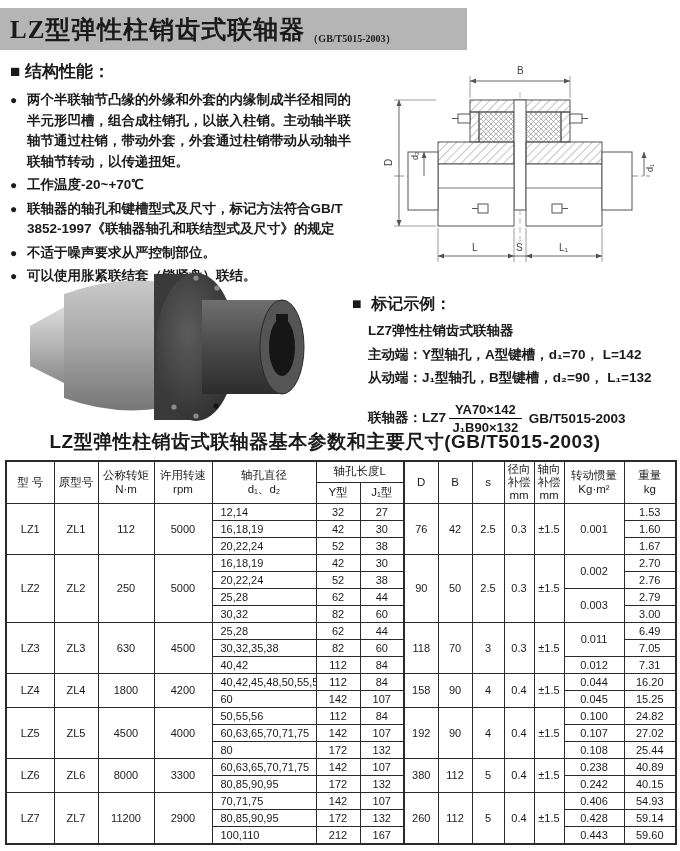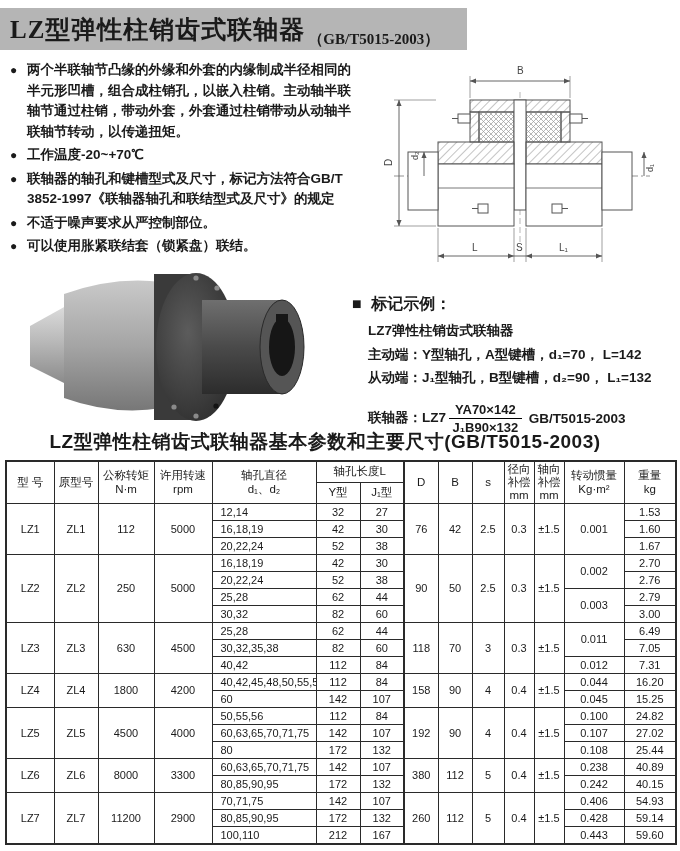--- a/index.html
+++ b/index.html
@@ -13,21 +13,21 @@
     position:relative;width:680px;height:851px;background:#fff;
     font-family:"Liberation Sans",sans-serif;color:var(--ink);overflow:hidden;
   }
   
   .title-bar{
     position:absolute;left:0;top:8px;width:467px;height:42px;
     background:var(--title-bar);display:flex;align-items:center;
     padding-left:10px;box-sizing:border-box;
   }
   .title-main{font-family:"Liberation Serif",serif;font-weight:bold;font-size:25px;letter-spacing:1px;}
-  .title-std{font-family:"Liberation Serif",serif;font-weight:bold;font-size:15px;margin-left:3px;position:relative;top:2px;margin-top:16px;}
+  .title-std{font-family:"Liberation Serif",serif;font-weight:bold;font-size:10px;margin-left:3px;position:relative;top:2px;margin-top:16px;}
   
   .structure{position:absolute;left:10px;top:60px;width:354px;}
   .sec-heading{font-size:17px;font-weight:bold;margin-bottom:7px;}
   .bullet{display:flex;font-size:13.5px;font-weight:bold;line-height:1.52;margin-bottom:3px;}
   .bullet .dot{width:17px;flex:none;font-size:12px;line-height:1.7;}
   .bullet .txt{flex:1;}
   
   .marking{position:absolute;left:352px;top:294px;width:326px;}
   .marking .sec-heading{font-size:16px;margin-bottom:4px;font-family:Liberation Mono, monospace;}
   .mark-line{margin-left:16px;font-size:13.5px;font-weight:bold;line-height:1.75;}
@@ -59,20 +59,21 @@
 <body>
 
 <div class="page">
 
   <div class="title-bar">
     <span class="title-main">LZ型弹性柱销齿式联轴器</span>
     <span class="title-std">（GB/T5015-2003）</span>
   </div>
 
   <div class="structure">
+    <div class="sec-heading">■ 结构性能：</div>
     <div class="bullet">
       <span class="dot">●</span>
       <span class="txt">两个半联轴节凸缘的外缘和外套的内缘制成半径相同的半元形凹槽，组合成柱销孔，以嵌入柱销。主动轴半联轴节通过柱销，带动外套，外套通过柱销带动从动轴半联轴节转动，以传递扭矩。</span>
     </div>
     <div class="bullet">
       <span class="dot">●</span>
       <span class="txt">工作温度-20~+70℃</span>
     </div>
     <div class="bullet">
       <span class="dot">●</span>

